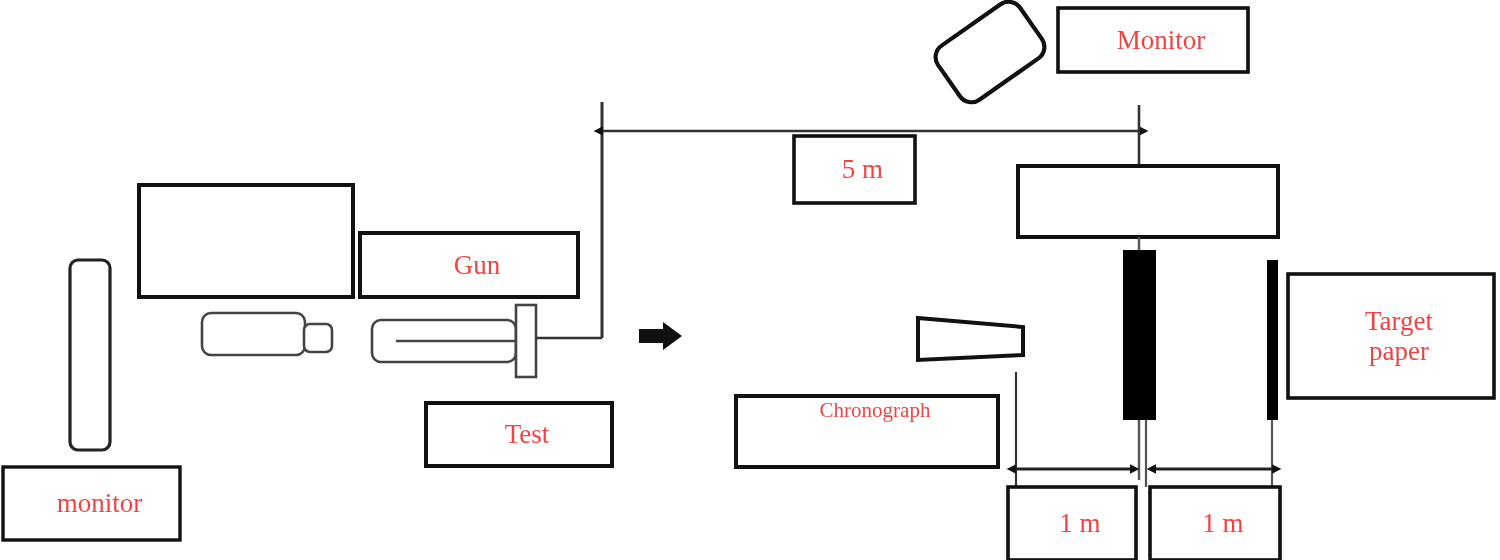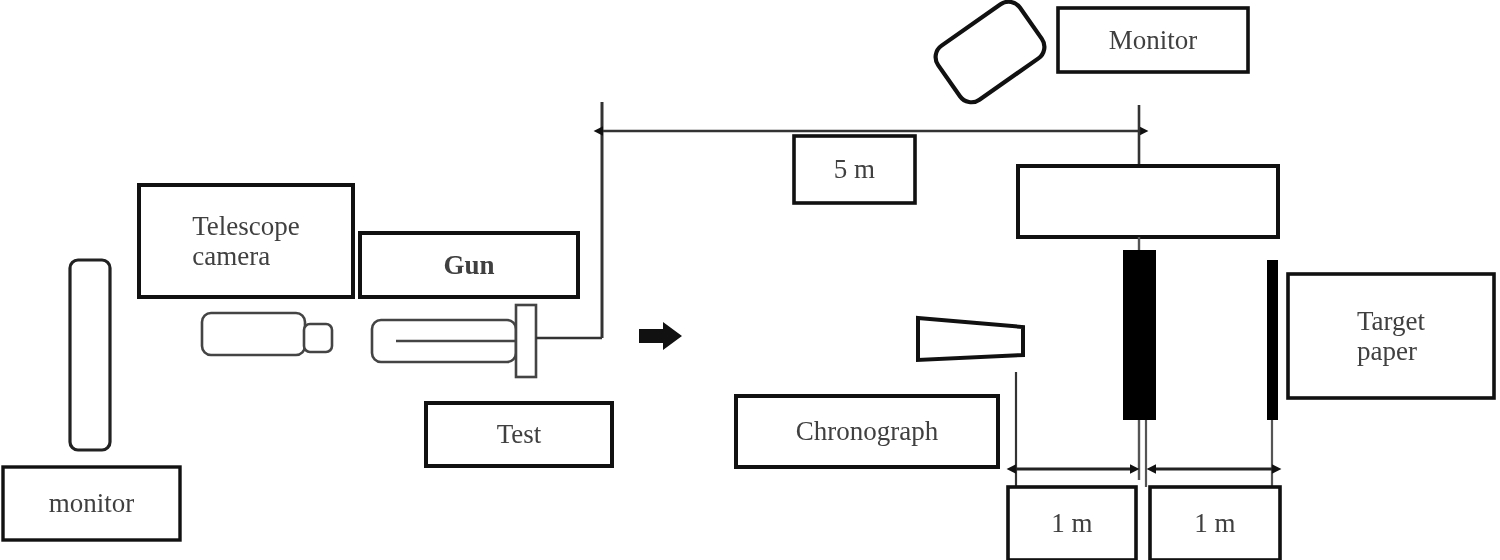--- a/index.html
+++ b/index.html
@@ -20,26 +20,27 @@
   #diagram-svg {
     position: absolute;
     left: 0;
     top: 0;
   }
   .lbl {
     position: absolute;
     display: flex;
     align-items: center;
     justify-content: center;
-    text-align: left;
-    color: #404040;
+    text-align: center;
+    color: #ef4444;
     line-height: 1.12;
     white-space: pre-line;
     font-family: "Liberation Serif", "DejaVu Serif", serif;
     pointer-events: none;
+    padding-left: 8px;
   }
 </style>
 </head>
 <body>
 
 <div id="diagram-root">
 
   <svg id="diagram-svg" width="1500" height="560" viewBox="0 0 1500 560">
     <defs>
       <marker id="arrL" markerWidth="11" markerHeight="11" refX="10" refY="5.5" orient="auto" markerUnits="userSpaceOnUse">
@@ -102,35 +103,33 @@
     <line x1="1146" y1="420" x2="1146" y2="487" stroke="#555555" stroke-width="2.2"></line>
     <line x1="1272" y1="420" x2="1272" y2="487" stroke="#555555" stroke-width="2.2"></line>
 
     <line x1="1016" y1="469" x2="1130" y2="469" stroke="#222222" stroke-width="2.8" marker-start="url(#arrL)" marker-end="url(#arrR)"></line>
     <line x1="1156" y1="469" x2="1272" y2="469" stroke="#222222" stroke-width="2.8" marker-start="url(#arrL)" marker-end="url(#arrR)"></line>
 
     <rect x="1008" y="487" width="128" height="73" fill="#ffffff" stroke="#111111" stroke-width="3.6"></rect>
     <rect x="1150" y="487" width="130" height="73" fill="#ffffff" stroke="#111111" stroke-width="3.6"></rect>
   </svg>
 
-  <div class="lbl" style="left:139px; top:185px; width:214px; height:112px; font-size:27px;">Telescope
-camera</div>
 
-  <div class="lbl" style="left:360px; top:233px; width:218px; height:64px; font-size:27px;font-weight:bold;">Gun</div>
+  <div class="lbl" style="left:360px; top:233px; width:218px; height:64px; font-size:27px;">Gun</div>
 
   <div class="lbl" style="left:426px; top:403px; width:186px; height:63px; font-size:27px;">Test</div>
 
   <div class="lbl" style="left:3px; top:467px; width:177px; height:73px; font-size:27px;">monitor</div>
 
   <div class="lbl" style="left:1058px; top:8px; width:190px; height:64px; font-size:27px;">Monitor</div>
 
   <div class="lbl" style="left:794px; top:136px; width:121px; height:67px; font-size:27px;border-radius:24px;">5 m</div>
 
 
-  <div class="lbl" style="left:736px; top:396px; width:262px; height:71px; font-size:27px;">Chronograph</div>
+  <div class="lbl" style="left:736px; top:375px; width:262px; height:71px; font-size:21px;">Chronograph</div>
 
   <div class="lbl" style="left:1288px; top:274px; width:206px; height:124px; font-size:27px;">Target
 paper</div>
 
   <div class="lbl" style="left:1008px; top:487px; width:128px; height:73px; font-size:27px;">1 m</div>
 
   <div class="lbl" style="left:1150px; top:487px; width:130px; height:73px; font-size:27px;">1 m</div>
 
 </div>
 

